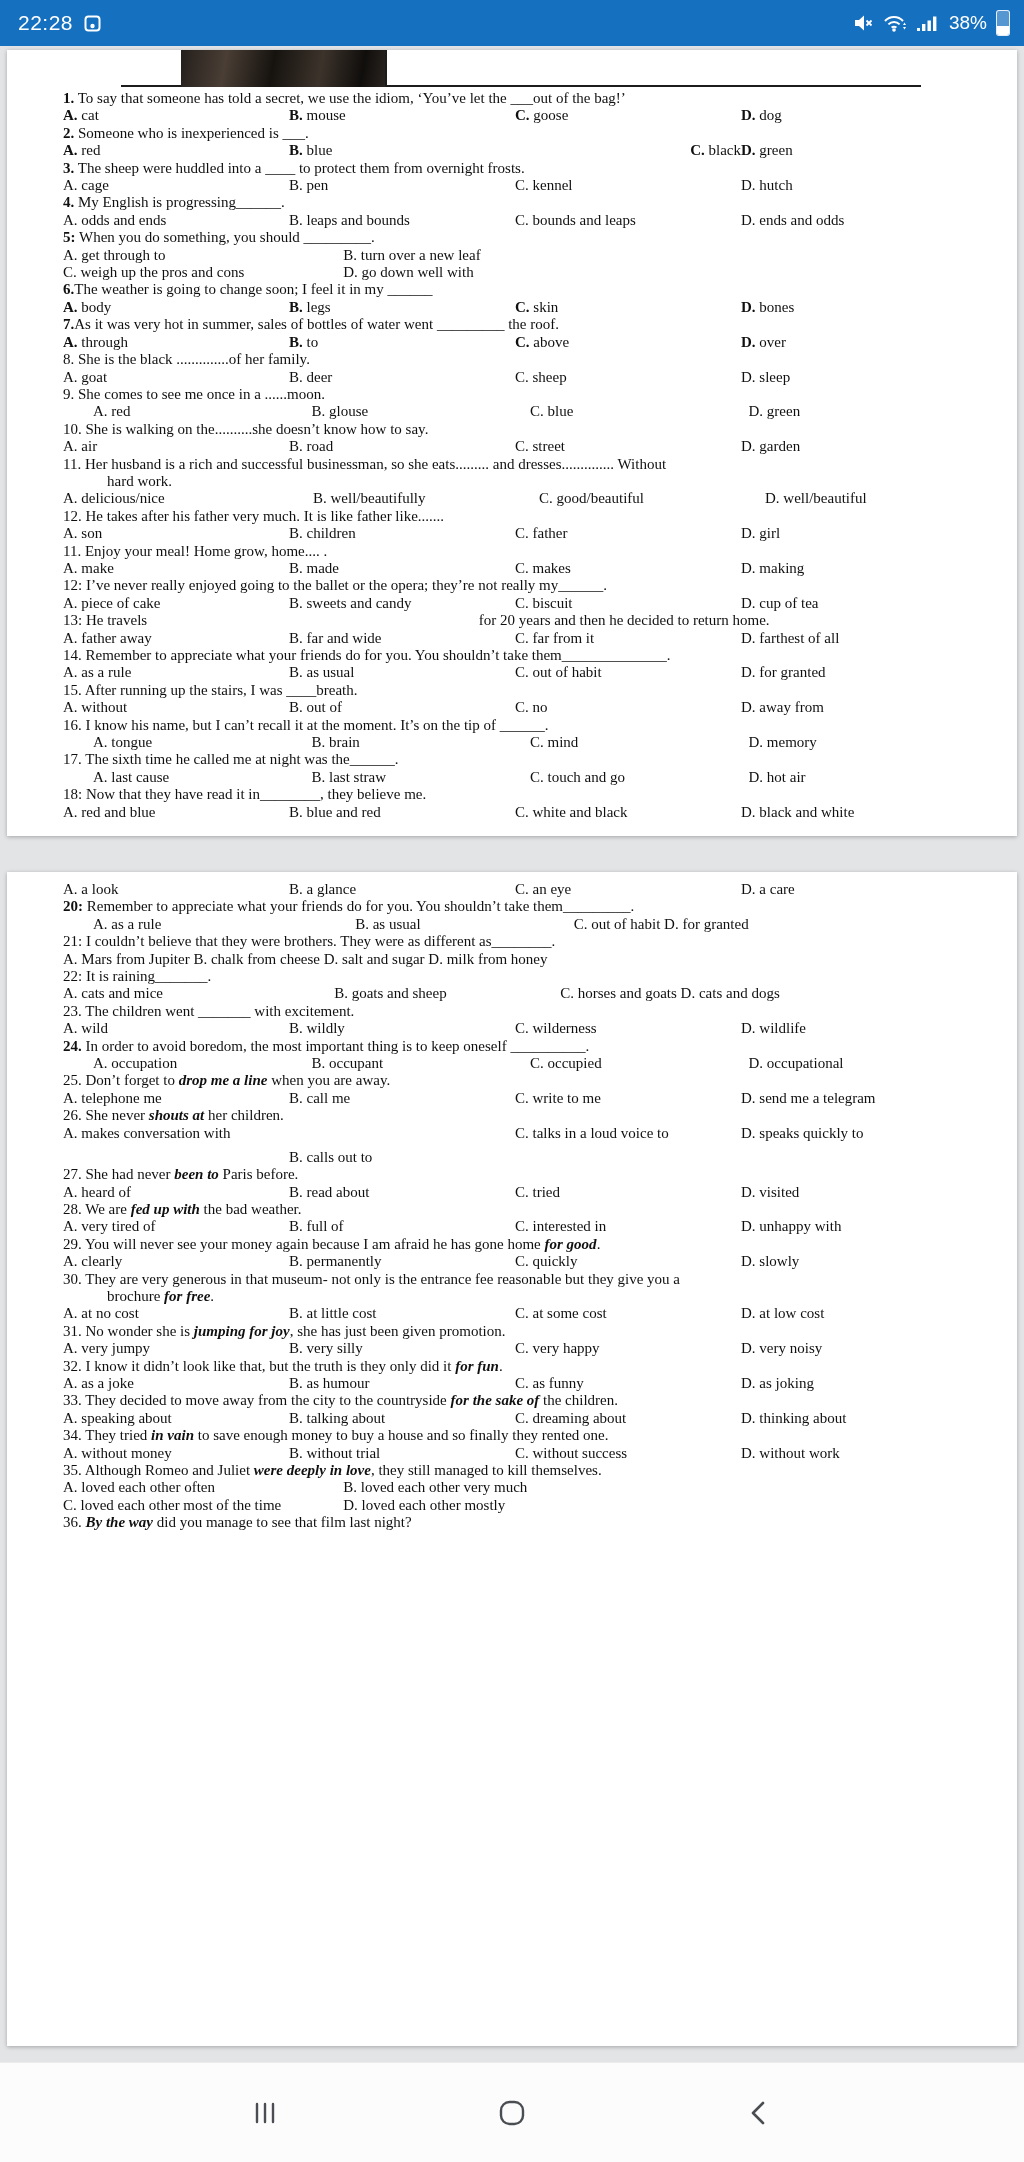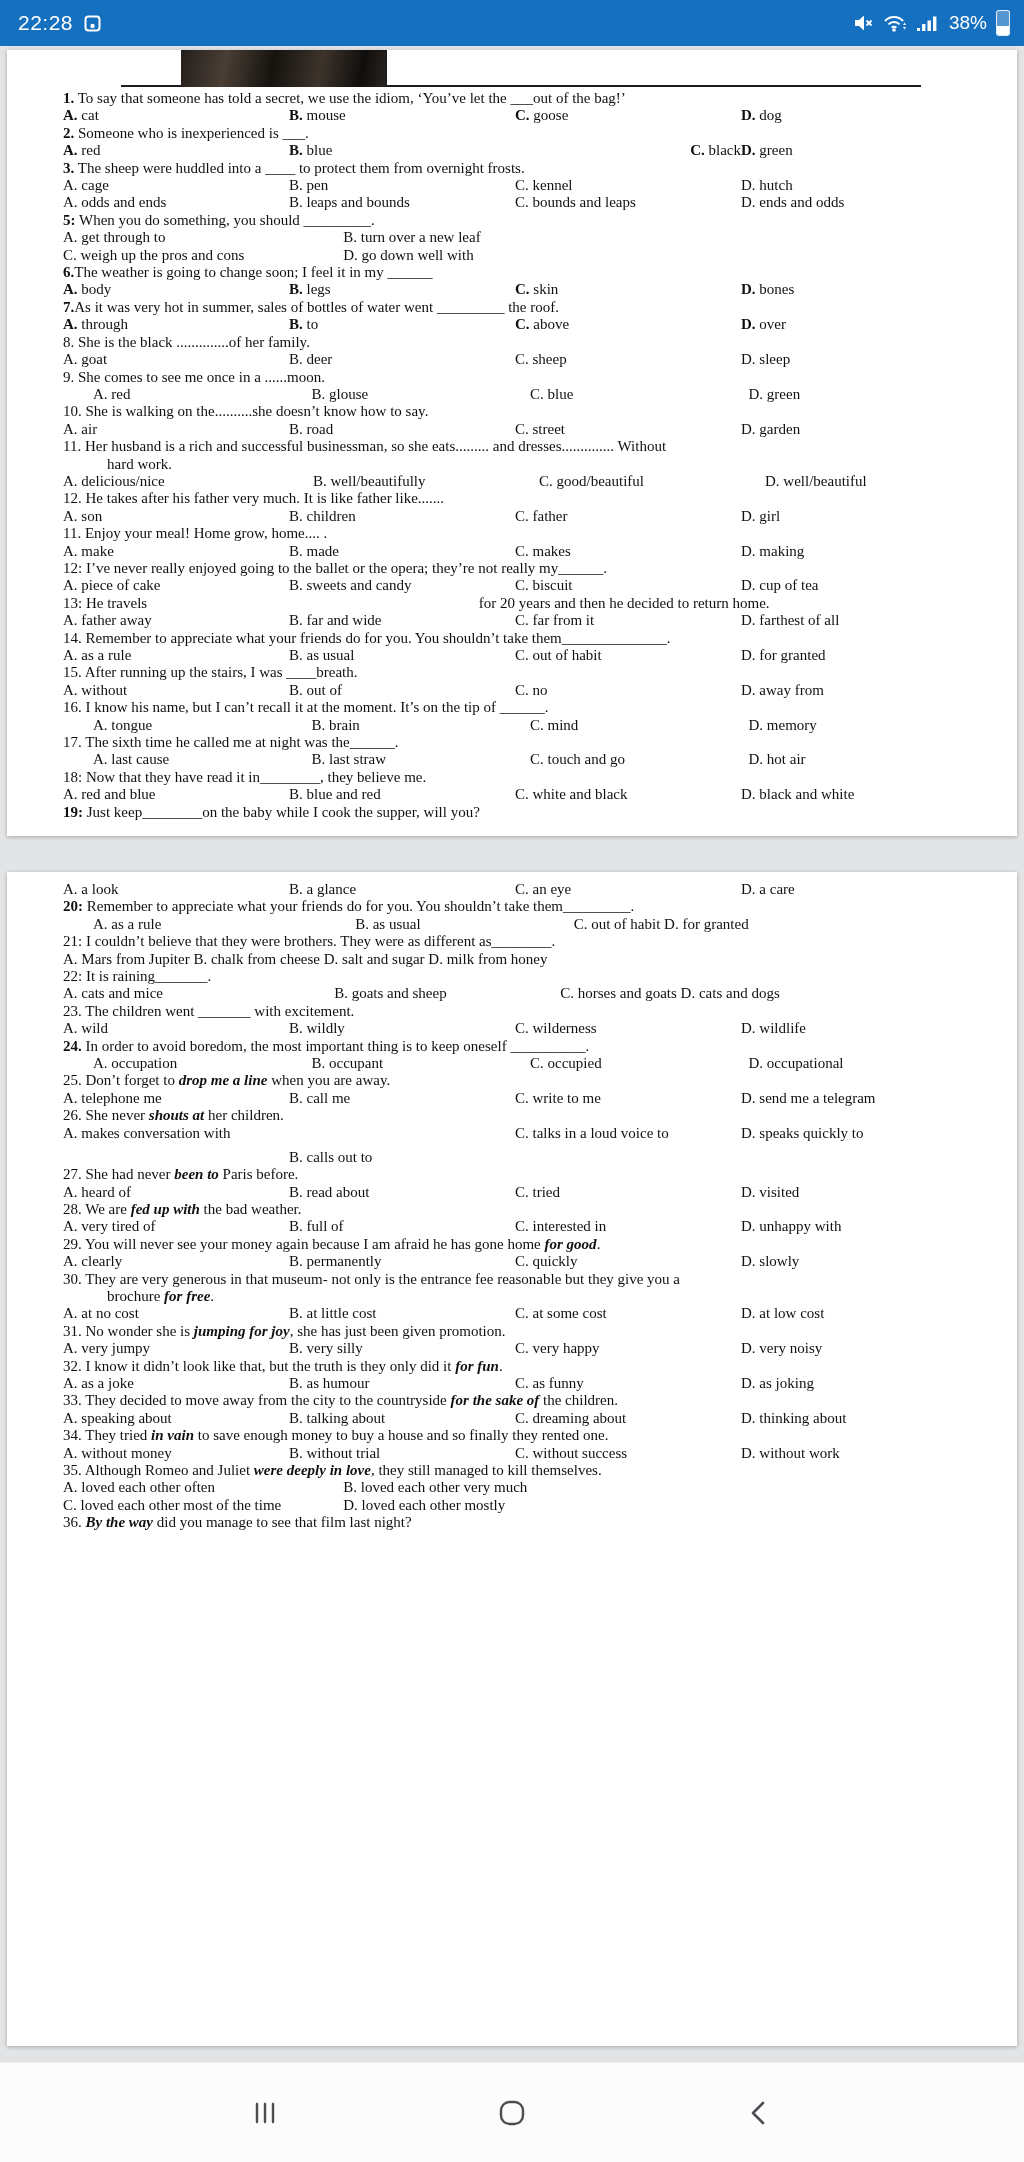--- a/index.html
+++ b/index.html
@@ -122,20 +122,21 @@
           <span class="cell" style="width: 25%; text-align: right;"><b>C.</b> black</span>
           <span class="cell" style="width: 25%;"><b>D.</b> green</span>
         </div>
         <div class="line"><b>3.</b> The sheep were huddled into a ____ to protect them from overnight frosts.</div>
         <div class="row">
           <span class="cell" style="width: 25%;">A. cage</span>
           <span class="cell" style="width: 25%;">B. pen</span>
           <span class="cell" style="width: 25%;">C. kennel</span>
           <span class="cell" style="width: 25%;">D. hutch</span>
         </div>
+        <div class="line"><b>4.</b> My English is progressing______.</div>
         <div class="row">
           <span class="cell" style="width: 25%;">A. odds and ends</span>
           <span class="cell" style="width: 25%;">B. leaps and bounds</span>
           <span class="cell" style="width: 25%;">C. bounds and leaps</span>
           <span class="cell" style="width: 25%;">D. ends and odds</span>
         </div>
         <div class="line"><b>5:</b> When you do something, you should _________.</div>
         <div class="row">
           <span class="cell" style="width: 31%;">A. get through to</span>
           <span class="cell" style="width: 69%;">B. turn over a new leaf</span>
@@ -246,21 +247,20 @@
           <span class="cell" style="width: 25%;">C. touch and go</span>
           <span class="cell" style="width: 25%;">D. hot air</span>
         </div>
         <div class="line">18: Now that they have read it in________, they believe me.</div>
         <div class="row">
           <span class="cell" style="width: 25%;">A. red and blue</span>
           <span class="cell" style="width: 25%;">B. blue and red</span>
           <span class="cell" style="width: 25%;">C. white and black</span>
           <span class="cell" style="width: 25%;">D. black and white</span>
         </div>
-        <div class="line"><b>19:</b> Just keep________on the baby while I cook the supper, will you?</div>
       </div>
     <div class="pagegap"></div>
     <div class="page page2">
         <div class="row">
           <span class="cell" style="width: 25%;">A. a look</span>
           <span class="cell" style="width: 25%;">B. a glance</span>
           <span class="cell" style="width: 25%;">C. an eye</span>
           <span class="cell" style="width: 25%;">D. a care</span>
         </div>
         <div class="line"><b>20:</b> Remember to appreciate what your friends do for you. You shouldn’t take them_________.</div>

